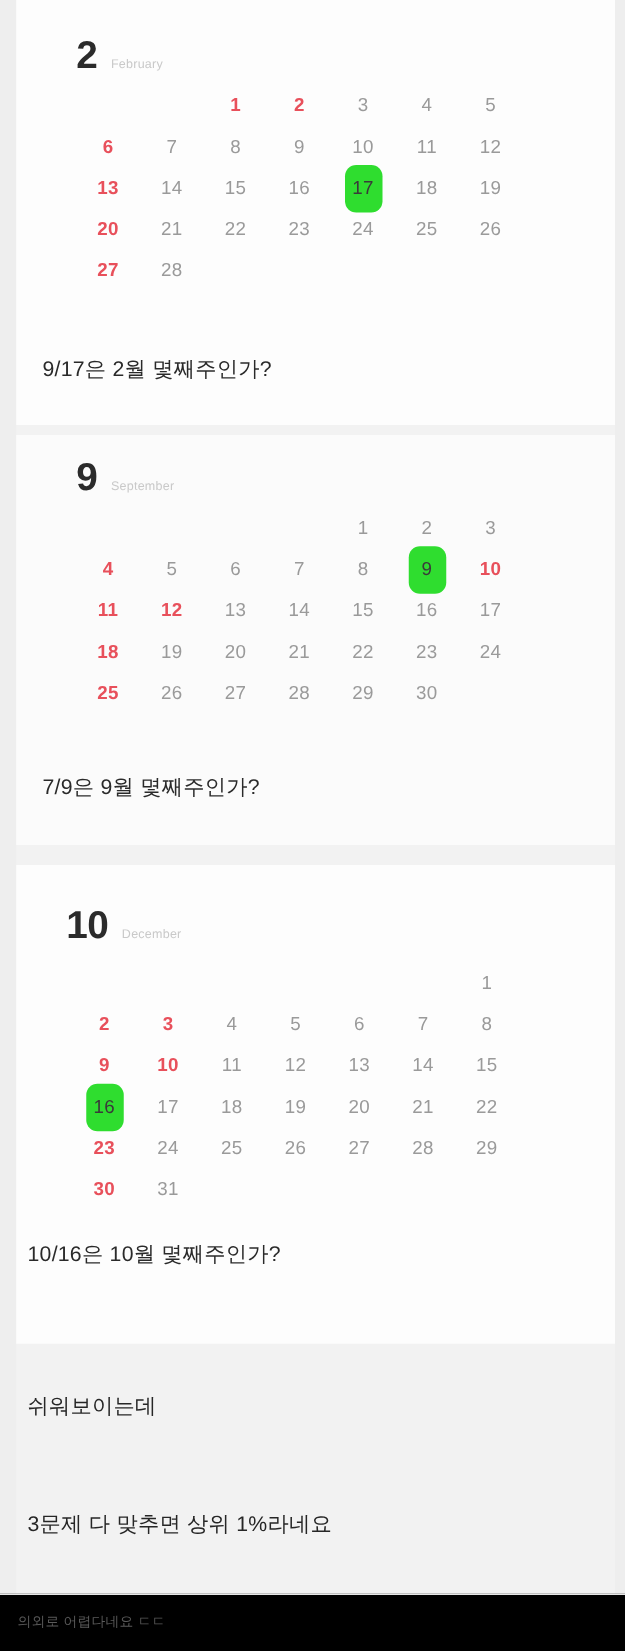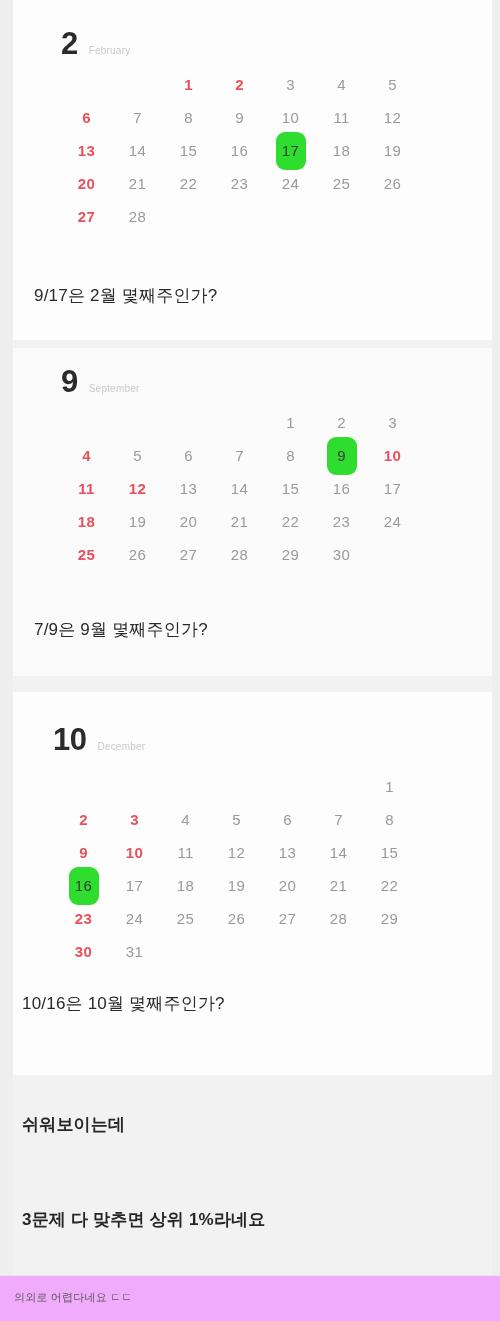--- a/index.html
+++ b/index.html
@@ -109,31 +109,30 @@
     white-space: nowrap;
   }
 
   
   .remark {
     position: absolute;
     font-size: 17px;
     color: #262626;
     letter-spacing: 0.2px;
     white-space: nowrap;
-    font-weight: bold;
   }
 
   
   .caption-bar {
     position: absolute;
     left: 0;
     bottom: 0;
     width: 500px;
     height: 45px;
-    background: #f0abfc;
+    background: #000000;
     border-top: 1px solid #e7e7e7;
   }
   .caption-text {
     position: absolute;
     left: 14px;
     top: 14px;
     font-size: 11px;
     color: #5a5a5a;
     letter-spacing: 0.2px;
   }

